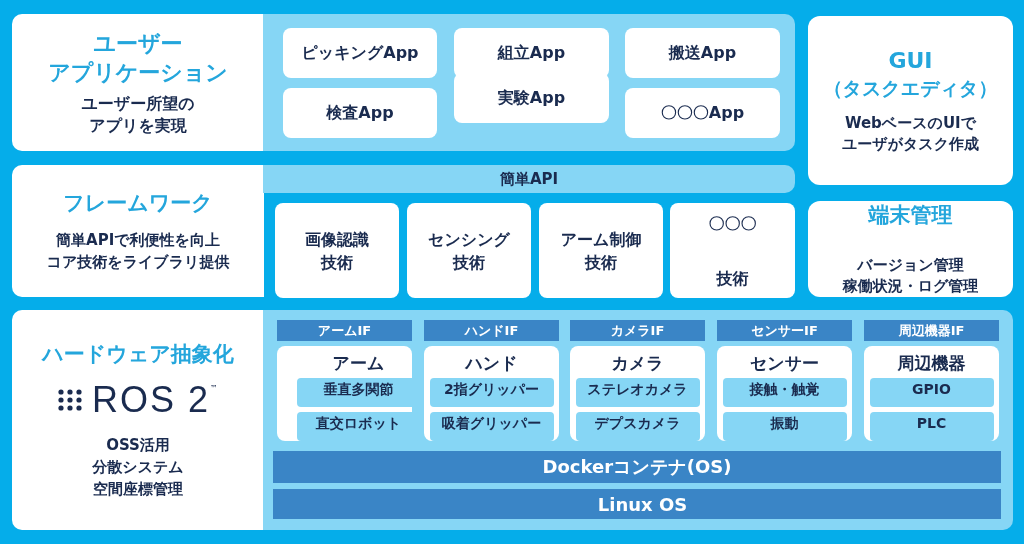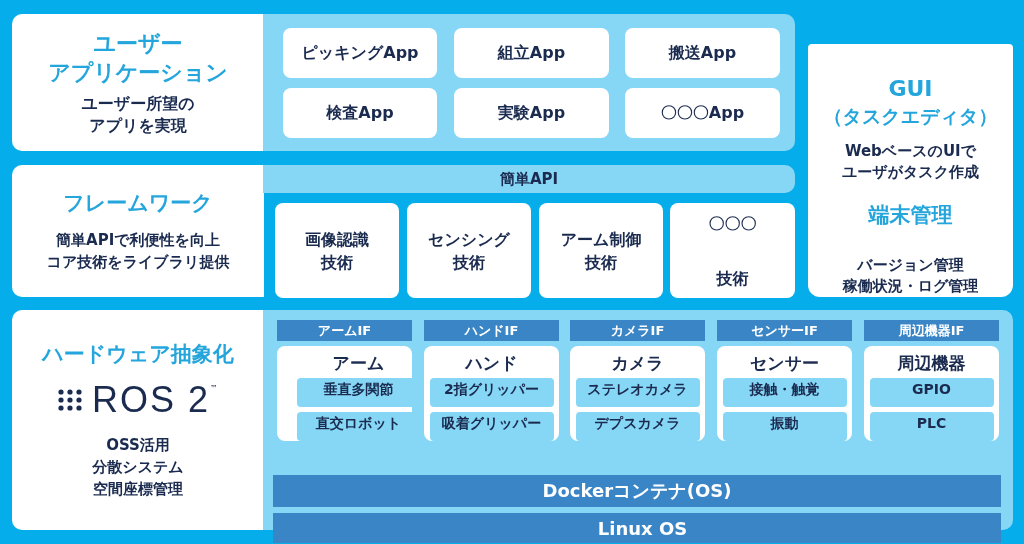--- a/index.html
+++ b/index.html
@@ -10,21 +10,21 @@
   .lightpanel { background: #86d6f5; }
   .title-cyan { color: #24a6dc; font-weight: bold; text-align: center; }
   .desc { color: #1a2b4f; font-weight: bold; text-align: center; }
   .center { display: flex; flex-direction: column; align-items: center; justify-content: center; text-align: center; }
   .appbox { background: #fff; border-radius: 8px; font-weight: bold; font-size: 16px; color: #1a2b4f; }
   .techbox { background: #fff; border-radius: 8px; font-weight: bold; font-size: 16px; line-height: 23px; color: #1a2b4f; }
   .ifhdr { background: #3a85c6; color: #fff; font-weight: bold; font-size: 13px; }
   .comp { background: #fff; border-radius: 8px; }
   .comp-title { font-weight: bold; font-size: 17px; color: #1a2b4f; margin-top: 4px; height: 26px; line-height: 26px; }
   .sub { background: #86d6f5; border-radius: 4px; font-weight: bold; font-size: 14px; color: #1a2b4f; width: 124px; height: 31px; line-height: 23px; margin-top: 5px; text-align: center; }
-  .bar { background: #3a85c6; color: #fff; font-weight: bold; font-size: 18px; margin-top: 24px; }
+  .bar { background: #3a85c6; color: #fff; font-weight: bold; font-size: 18px; }
 </style>
 </head>
 <body>
 
 <div class="abs white center" style="left:12px; top:14px; width:252px; height:137px; border-radius:10px 0 0 10px;">
   <div class="title-cyan" style="font-size:22px; line-height:29px;">
     <div>ユーザー</div>
     <div>アプリケーション</div>
   </div>
   <div class="desc" style="font-size:16px; line-height:22px; margin-top:6px;">
@@ -39,28 +39,28 @@
   </div>
 <div class="abs appbox center" style="left:454px; top:28px; width:155px; height:50px;">
     <span>組立App</span>
   </div>
 <div class="abs appbox center" style="left:625px; top:28px; width:155px; height:50px;">
     <span>搬送App</span>
   </div>
 <div class="abs appbox center" style="left:283px; top:88px; width:154px; height:50px;">
     <span>検査App</span>
   </div>
-<div class="abs appbox center" style="left:454px; top:88px; width:155px; height:50px;">
+<div class="abs appbox center" style="left:454px; top:73px; width:155px; height:50px;">
     <span>実験App</span>
   </div>
 <div class="abs appbox center" style="left:625px; top:88px; width:155px; height:50px;">
     <span>〇〇〇App</span>
   </div>
 
-<div class="abs white center" style="left:808px; top:16px; width:205px; height:169px; border-radius:4px;margin-top:28px;">
+<div class="abs white center" style="left:808px; top:16px; width:205px; height:169px; border-radius:12px;">
   <div class="title-cyan" style="font-size:22px; line-height:28px;">GUI</div>
   <div class="title-cyan" style="font-size:19px; line-height:26px;">（タスクエディタ）</div>
   <div class="desc" style="font-size:15px; line-height:21px; margin-top:12px;">
     <div>WebベースのUIで</div>
     <div>ユーザがタスク作成</div>
   </div>
 </div>
 
 <div class="abs white center" style="left:12px; top:165px; width:252px; height:132px; border-radius:10px 0 0 10px;">
   <div class="title-cyan" style="font-size:21px; line-height:28px;">フレームワーク</div>

